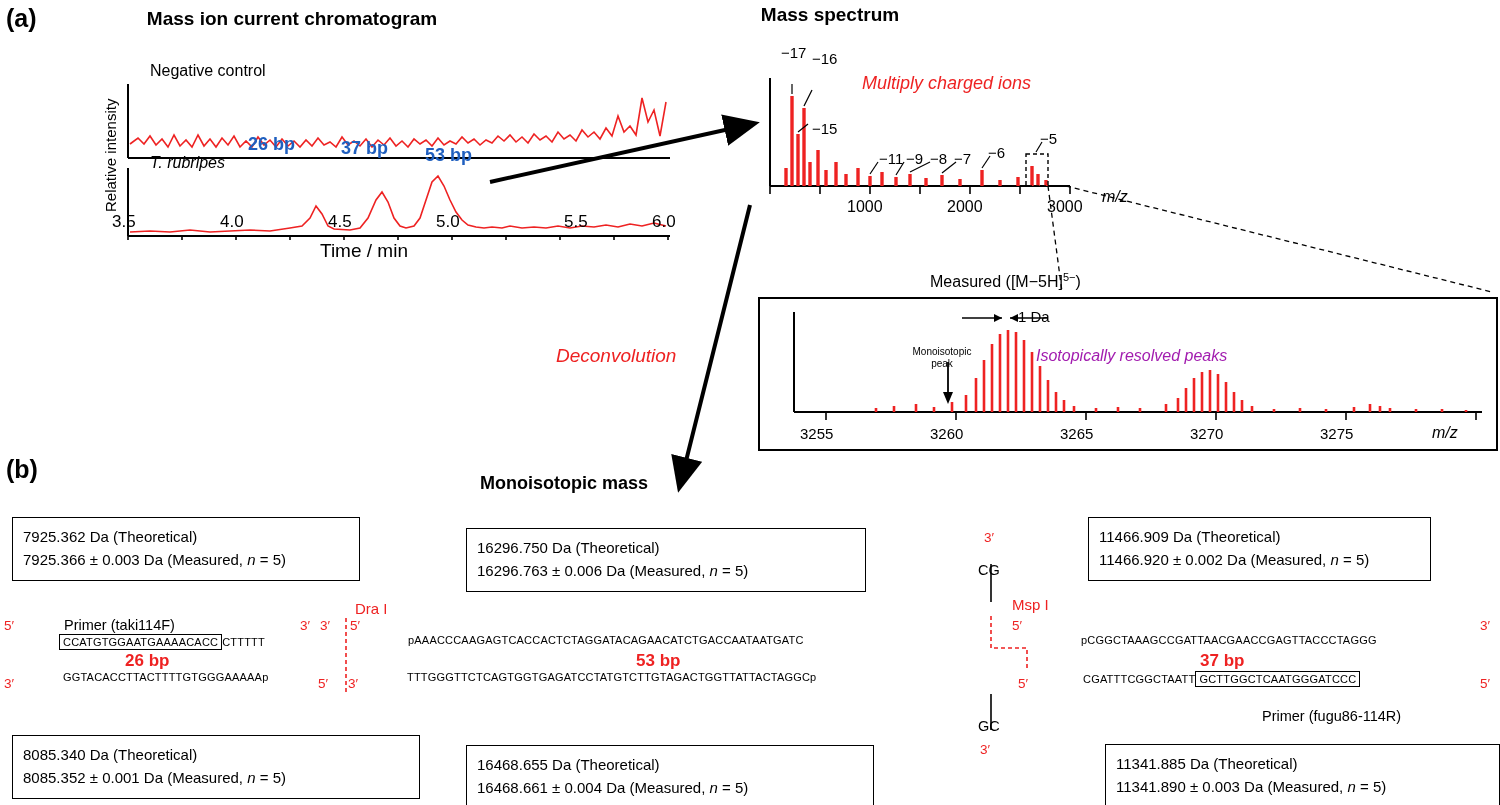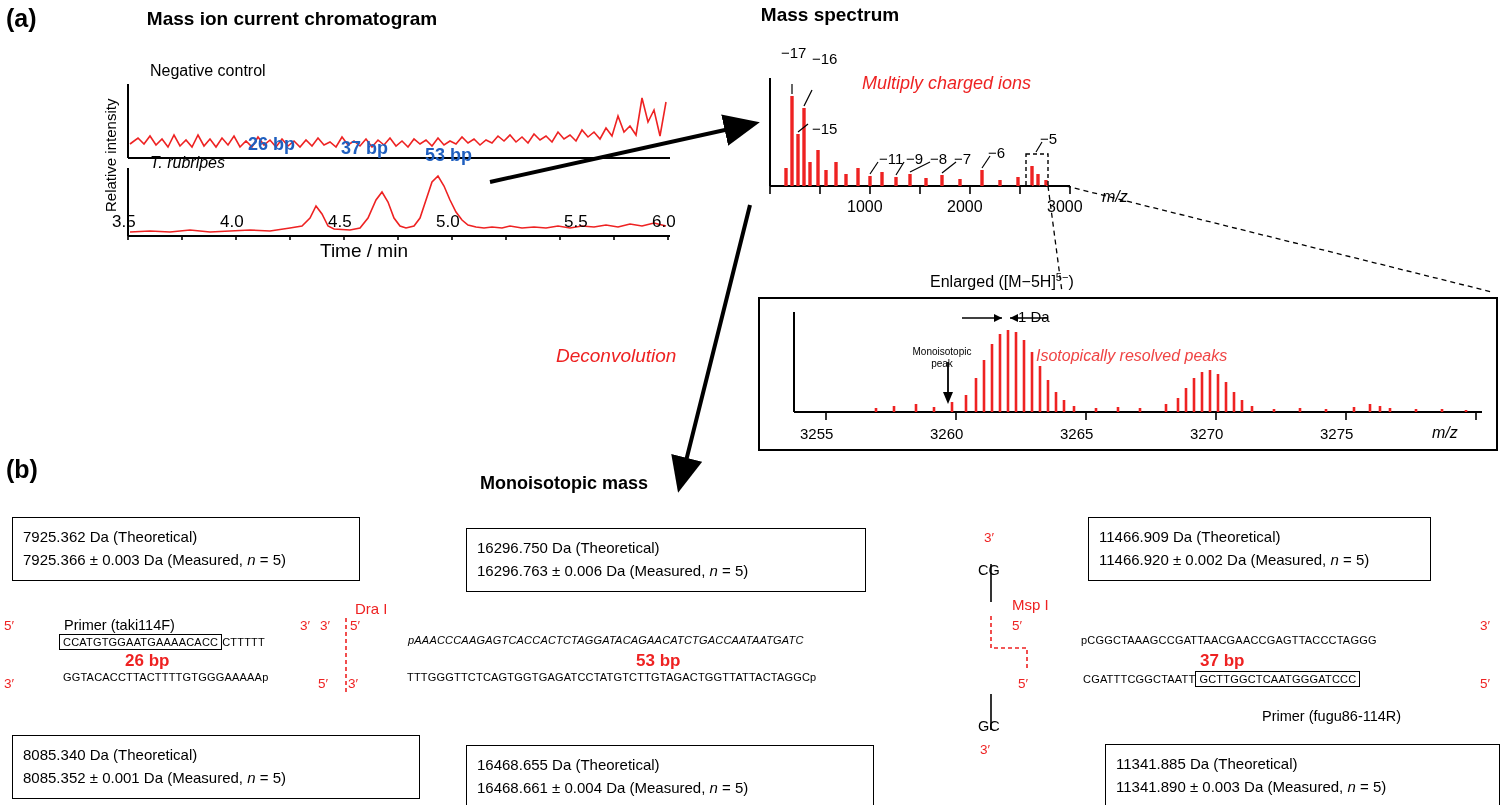--- a/index.html
+++ b/index.html
@@ -35,21 +35,21 @@
   
   .ms-tick { font-size: 16px; }
   .mz { font-style: italic; font-size: 16px; }
   .charge-lbl { font-size: 15px; }
   .ms-annot { font-size: 18px; font-style: italic; color: #ee2222; }
 
   
   .enl-box { border: 2px solid #000; background: #fff; }
   .enl-title { font-size: 16px; }
   .enl-tick { font-size: 15px; }
-  .enl-annot { font-size: 16px; font-style: italic; color: #ef4444; }
+  .enl-annot { font-size: 16px; font-style: italic; color: #a21caf; }
   .mono-lbl { font-size: 10px; text-align: center; line-height: 1.15; }
   .da-lbl { font-size: 15px; }
 
   
   .mass-box {
     border: 1.6px solid #000;
     background: #fff;
     padding: 7px 10px 8px 10px;
     font-size: 15px;
     line-height: 1.55;
@@ -214,21 +214,21 @@
   <div class="abs mz" style="left:1102px; top:188px;">m/z</div>
 
   <svg class="abs" style="left:1040px; top:180px;" width="460" height="120">
     <line x1="8" y1="6" x2="22" y2="112" stroke="#000" stroke-width="1.3" stroke-dasharray="5,4"></line>
     <line x1="26" y1="6" x2="452" y2="112" stroke="#000" stroke-width="1.3" stroke-dasharray="5,4"></line>
   </svg>
 
   <div class="abs enl-box" style="left:758px; top:297px; width:740px; height:154px;"></div>
 
   <div class="abs enl-title" style="left:930px; top:271px;">
-    <span>Enlarged ([M−5H]</span><sup style="font-size:11px;">5−</sup><span>)</span>
+    <span>Measured ([M−5H]</span><sup style="font-size:11px;">5−</sup><span>)</span>
   </div>
 
   <svg class="abs" style="left:766px; top:300px;" width="726" height="148">
     <line x1="28" y1="12" x2="28" y2="112" stroke="#000" stroke-width="2"></line>
     <line x1="28" y1="112" x2="716" y2="112" stroke="#000" stroke-width="2"></line>
     <g stroke="#ee2222" stroke-width="2.6">
       <line x1="110" y1="112" x2="110" y2="108"></line>
       <line x1="128" y1="112" x2="128" y2="106"></line>
       <line x1="150" y1="112" x2="150" y2="104"></line>
       <line x1="168" y1="112" x2="168" y2="107"></line>
@@ -385,21 +385,21 @@
   <div class="abs tiny-red" style="left:984px; top:530px;">3′</div>
   <div class="abs" style="left:978px; top:562px; font-size:14.5px;">CG</div>
   <div class="abs tiny-red" style="left:1012px; top:618px;">5′</div>
   <div class="abs tiny-red" style="left:1018px; top:676px;">5′</div>
   <div class="abs" style="left:978px; top:718px; font-size:14.5px;">GC</div>
   <div class="abs tiny-red" style="left:980px; top:742px;">3′</div>
 
   <div class="abs seqline" style="left:18px; top:634px;">
     <span class="primer-box">CCATGTGGAATGAAAACACC</span><span>CTTTTT</span>
   </div>
-  <div class="abs seqline" style="left:367px; top:634px;font-style:italic;">
+  <div class="abs seqline" style="left:367px; top:634px;">
     <span>p</span><span>AAACCCAAGAGTCACCACTCTAGGATACAGAACATCTGACCAATAATGATC</span>
   </div>
   <div class="abs seqline" style="left:1040px; top:634px;">
     <span>p</span><span>CGGCTAAAGCCGATTAACGAACCGAGTTACCCTAGGG</span>
   </div>
 
   <div class="abs seqline" style="left:22px; top:671px;">
     <span>GGTACACCTTACTTTTGTGGGAAAAA</span><span>p</span>
   </div>
   <div class="abs seqline" style="left:366px; top:671px;">

